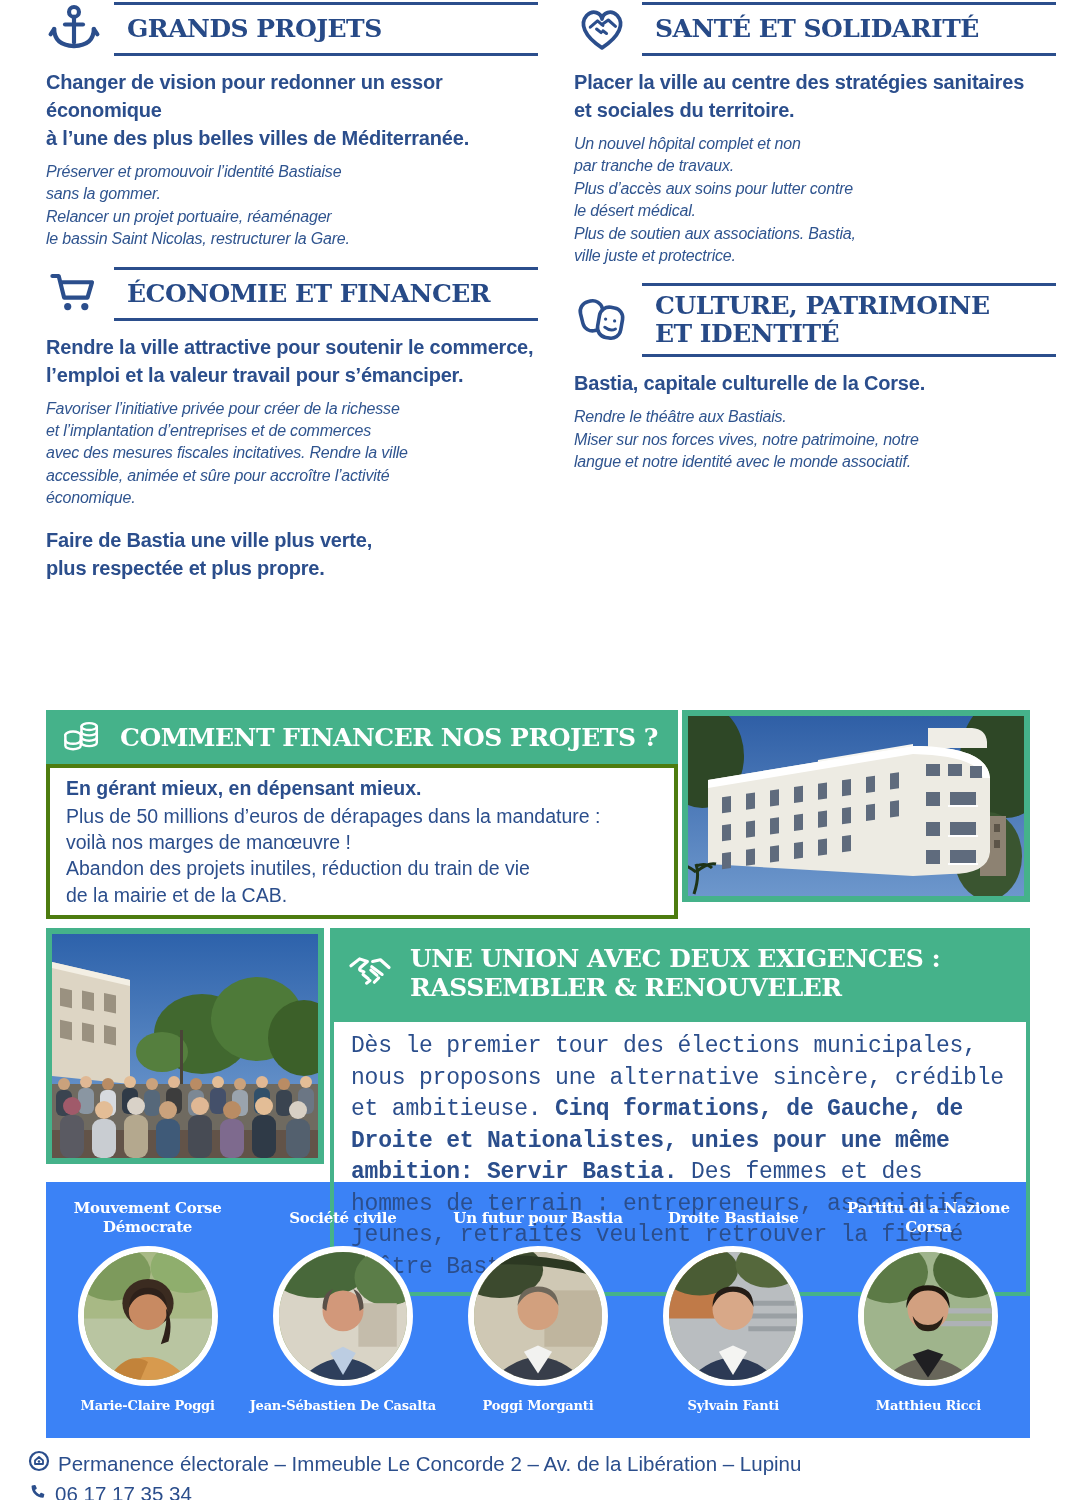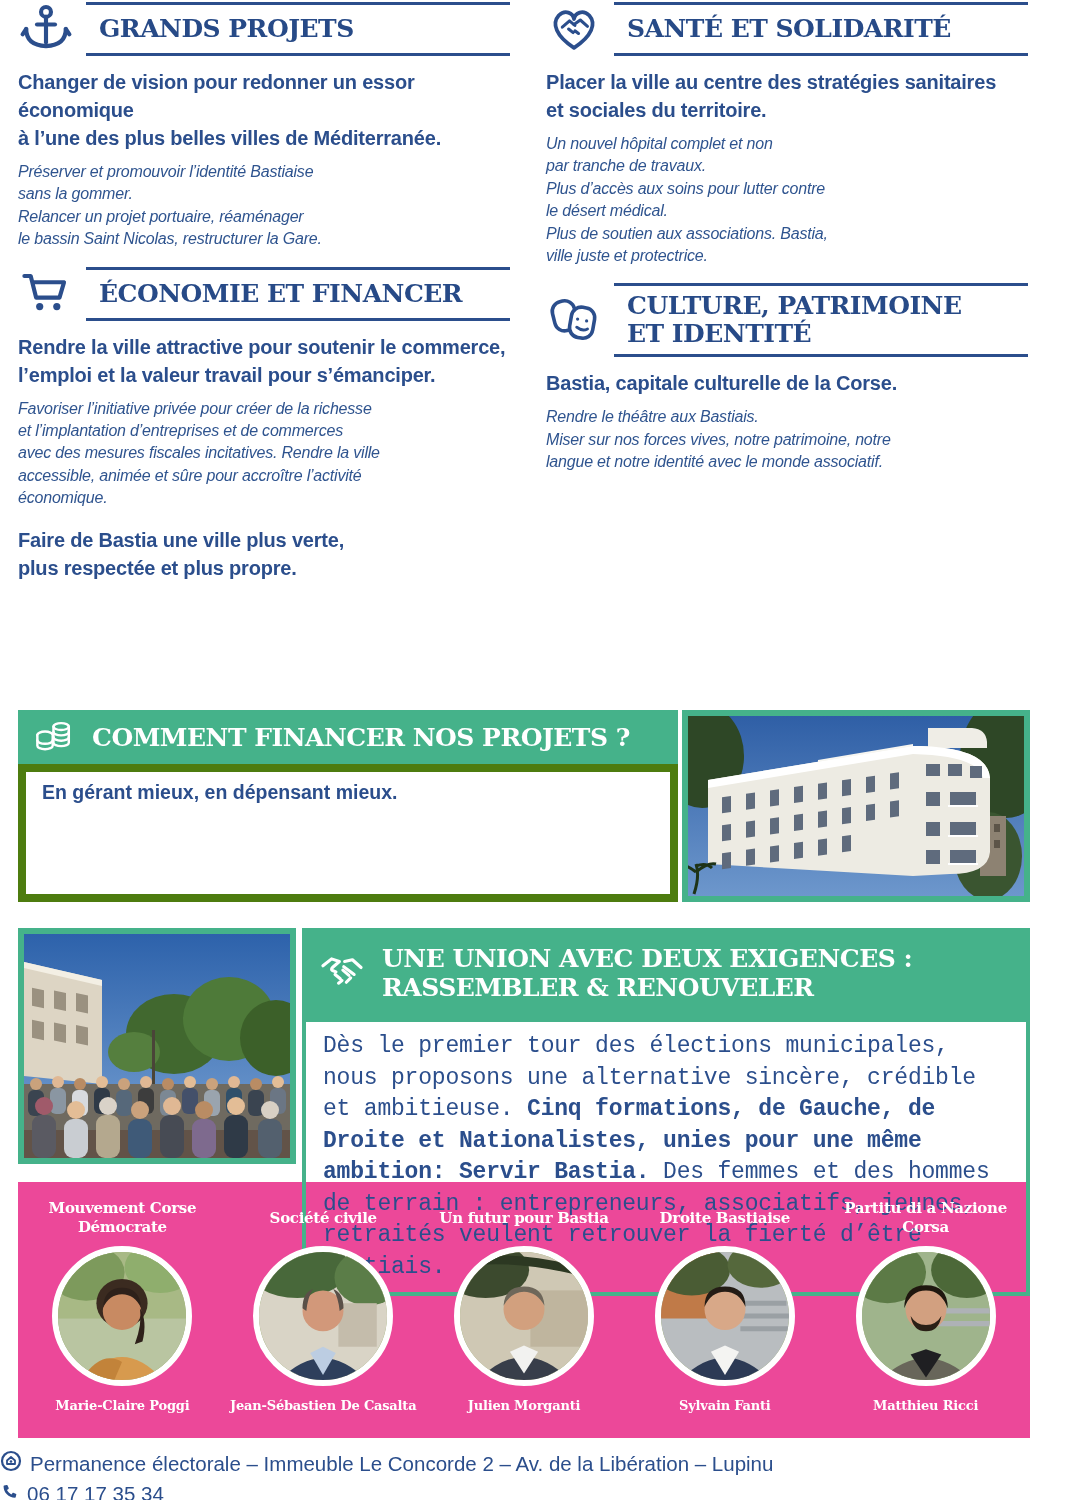--- a/index.html
+++ b/index.html
@@ -1,50 +1,50 @@
 <!DOCTYPE html>
 <html><head>
 <meta charset="utf-8">
 <style>
   html,body{margin:0;padding:0;background:#ffffff;}
   body{font-family:"Liberation Sans",sans-serif;color:#2b4e8c;}
-  .page{width:1080px;height:1500px;overflow:hidden;background:#fff;position:relative;box-sizing:border-box;padding-top:2px;}
+  .page{width:1080px;height:1500px;overflow:hidden;background:#fff;position:relative;box-sizing:border-box;padding-top:2px;padding-left:28px;}
 
   
   .columns{display:grid;grid-template-columns:492px 482px;column-gap:36px;padding:0 50px 0 18px;height:708px;overflow:hidden;}
   .section{margin-bottom:16px;}
   .sec-head{display:flex;align-items:stretch;gap:12px;margin-bottom:12px;}
   .sec-icon{flex:0 0 56px;display:flex;align-items:center;justify-content:center;}
   .sec-titlebox{flex:1;border-top:3px solid #2b4e8c;border-bottom:3px solid #2b4e8c;padding:6px 0 6px 13px;display:flex;align-items:center;}
   .sec-title{font-family:"DejaVu Serif",serif;font-weight:bold;font-size:25px;letter-spacing:-0.5px;line-height:1.12;color:#274a87;white-space:pre-line;}
   .pre{white-space:pre-line;}
   .p-bold{font-weight:bold;font-size:20px;line-height:1.4;margin:0 0 9px;letter-spacing:-0.2px;}
   .p-italic{font-style:italic;font-size:16px;line-height:1.4;margin:0 0 14px;color:#2f548f;letter-spacing:-0.2px;}
 
   
   .gbox-header{background:#45b28a;display:flex;align-items:center;gap:14px;padding:0 14px;}
   .gbox-title{font-family:"DejaVu Serif",serif;font-weight:bold;color:#fff;font-size:25px;letter-spacing:-0.5px;line-height:1.16;white-space:pre-line;}
   .finance-box{margin:0 50px 0 18px;display:flex;height:192px;}
   .finance-left{flex:1;display:flex;flex-direction:column;}
   .finance-left .gbox-header{flex:0 0 54px;}
-  .finance-body{flex:1;border:8px solid #4d7c0f;padding:7px 16px;font-size:19.5px;line-height:1.34;box-sizing:border-box;}
+  .finance-body{flex:1;border:4px solid #4d7c0f;padding:7px 16px;font-size:19.5px;line-height:1.34;box-sizing:border-box;}
   .finance-body .lead{font-weight:bold;margin:0 0 2px;}
   .photo-frame{border:6px solid #45b28a;box-sizing:border-box;overflow:hidden;}
   .finance-photo{flex:0 0 348px;margin-left:4px;}
   .photo-frame svg{display:block;width:100%;height:100%;}
 
   .union-box{margin:26px 50px 0 18px;display:flex;height:236px;}
   .union-photo{flex:0 0 278px;}
   .union-right{flex:1;display:flex;flex-direction:column;margin-left:6px;}
   .union-right .gbox-header{flex:0 0 90px;}
   .union-body{flex:1;border:4px solid #45b28a;padding:9px 17px;font-size:23px;line-height:1.37;box-sizing:border-box;letter-spacing:-0.2px;font-family:Liberation Mono, monospace;}
   .union-body .b{font-weight:bold;}
 
   
-  .panel{margin:18px 50px 0 18px;background:#ec4899;height:256px;display:grid;grid-template-columns:repeat(5,1fr);padding:14px 4px 0;box-sizing:border-box;}
+  .panel{margin:18px 50px 0 18px;background:#3b82f6;height:256px;display:grid;grid-template-columns:repeat(5,1fr);padding:14px 4px 0;box-sizing:border-box;}
   .cand{display:flex;flex-direction:column;align-items:center;}
   .cand-party{color:#fff;font-family:"DejaVu Serif",serif;font-weight:bold;font-size:15px;letter-spacing:-0.3px;text-align:center;line-height:1.25;height:44px;display:flex;align-items:center;justify-content:center;white-space:pre-line;}
   .cand-photo{width:128px;height:128px;border-radius:50%;border:6px solid #fff;overflow:hidden;margin:6px 0 12px;background:#9fb27a;}
   .cand-photo svg{display:block;width:100%;height:100%;}
   .cand-name{color:#fff;font-family:"DejaVu Serif",serif;font-weight:bold;font-size:13px;letter-spacing:-0.2px;text-align:center;}
 
   
   .footer{margin-top:12px;text-align:center;font-size:20.5px;color:#2b4e8c;}
   .footer-line{display:flex;justify-content:flex-start;align-items:center;gap:8px;line-height:1.3;}
   .footer-line + .footer-line{margin-top:2px;}
@@ -184,20 +184,24 @@
             <ellipse cx="17" cy="26" rx="10" ry="4.5" fill="#45b28a"></ellipse>
             <path d="M7 26 V40 a10 4.5 0 0 0 20 0 V26" fill="#45b28a"></path>
             <path d="M7 33 a10 4.5 0 0 0 20 0"></path>
           </g>
             </svg>
         </span>
         <span class="gbox-title">COMMENT FINANCER NOS PROJETS ?</span>
       </div>
       <div class="finance-body">
         <p class="lead">En gérant mieux, en dépensant mieux.</p>
+        <div class="pre">Plus de 50 millions d’euros de dérapages dans la mandature :
+voilà nos marges de manœuvre !
+Abandon des projets inutiles, réduction du train de vie
+de la mairie et de la CAB.</div>
       </div>
     </div>
     <div class="finance-photo photo-frame">
       <svg viewBox="0 0 336 180" preserveAspectRatio="none">
         <defs>
           <linearGradient id="sky1" x1="0" y1="0" x2="0" y2="1">
             <stop offset="0" stop-color="#2f5fa6"></stop>
               <stop offset="1" stop-color="#6d97cc"></stop>
           </linearGradient>
         </defs>
@@ -413,21 +417,21 @@
           <rect width="100" height="100" fill="#cfc8b4"></rect>
           <ellipse cx="20" cy="14" rx="34" ry="22" fill="#3c4a2e"></ellipse>
           <path d="M0 8 Q40 2 90 14" stroke="#2c3822" stroke-width="7" fill="none"></path>
           <rect x="55" y="30" width="45" height="44" fill="#b8ad94" opacity="0.7"></rect>
           <path d="M14 100 Q50 64 86 100 Z" fill="#383e4a"></path>
           <path d="M39 78 L50 95 L61 78 L50 73 Z" fill="#f2f2f0"></path>
           <circle cx="50" cy="45" r="16" fill="#d2a07e"></circle>
           <path d="M34 42 Q35 27 50 27 Q65 27 66 42 Q60 31 50 31 Q40 31 34 42 Z" fill="#6e675a"></path>
         </svg>
       </div>
-      <div class="cand-name">Julien Morganti</div>
+      <div class="cand-name">Poggi Morganti</div>
     </div>
 
     <div class="cand">
       <div class="cand-party pre">Droite Bastiaise</div>
       <div class="cand-photo">
         <svg viewBox="0 0 100 100">
           <rect width="100" height="100" fill="#b9bdc0"></rect>
           <path d="M0 0 h44 v52 h-44 Z" fill="#c07a48"></path>
           <ellipse cx="24" cy="14" rx="30" ry="20" fill="#4a5c34"></ellipse>
           <ellipse cx="78" cy="10" rx="26" ry="18" fill="#55683c"></ellipse>

